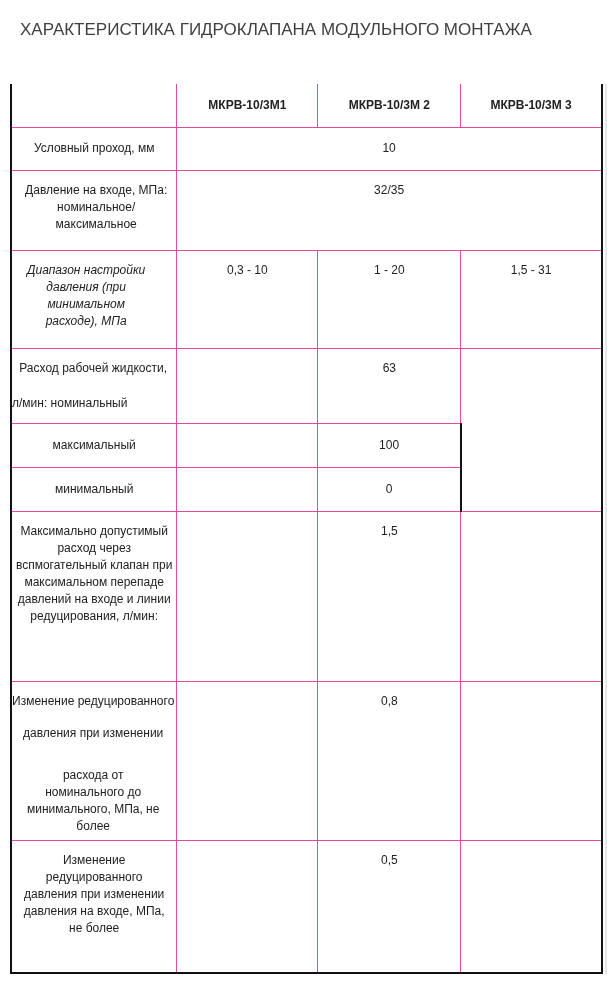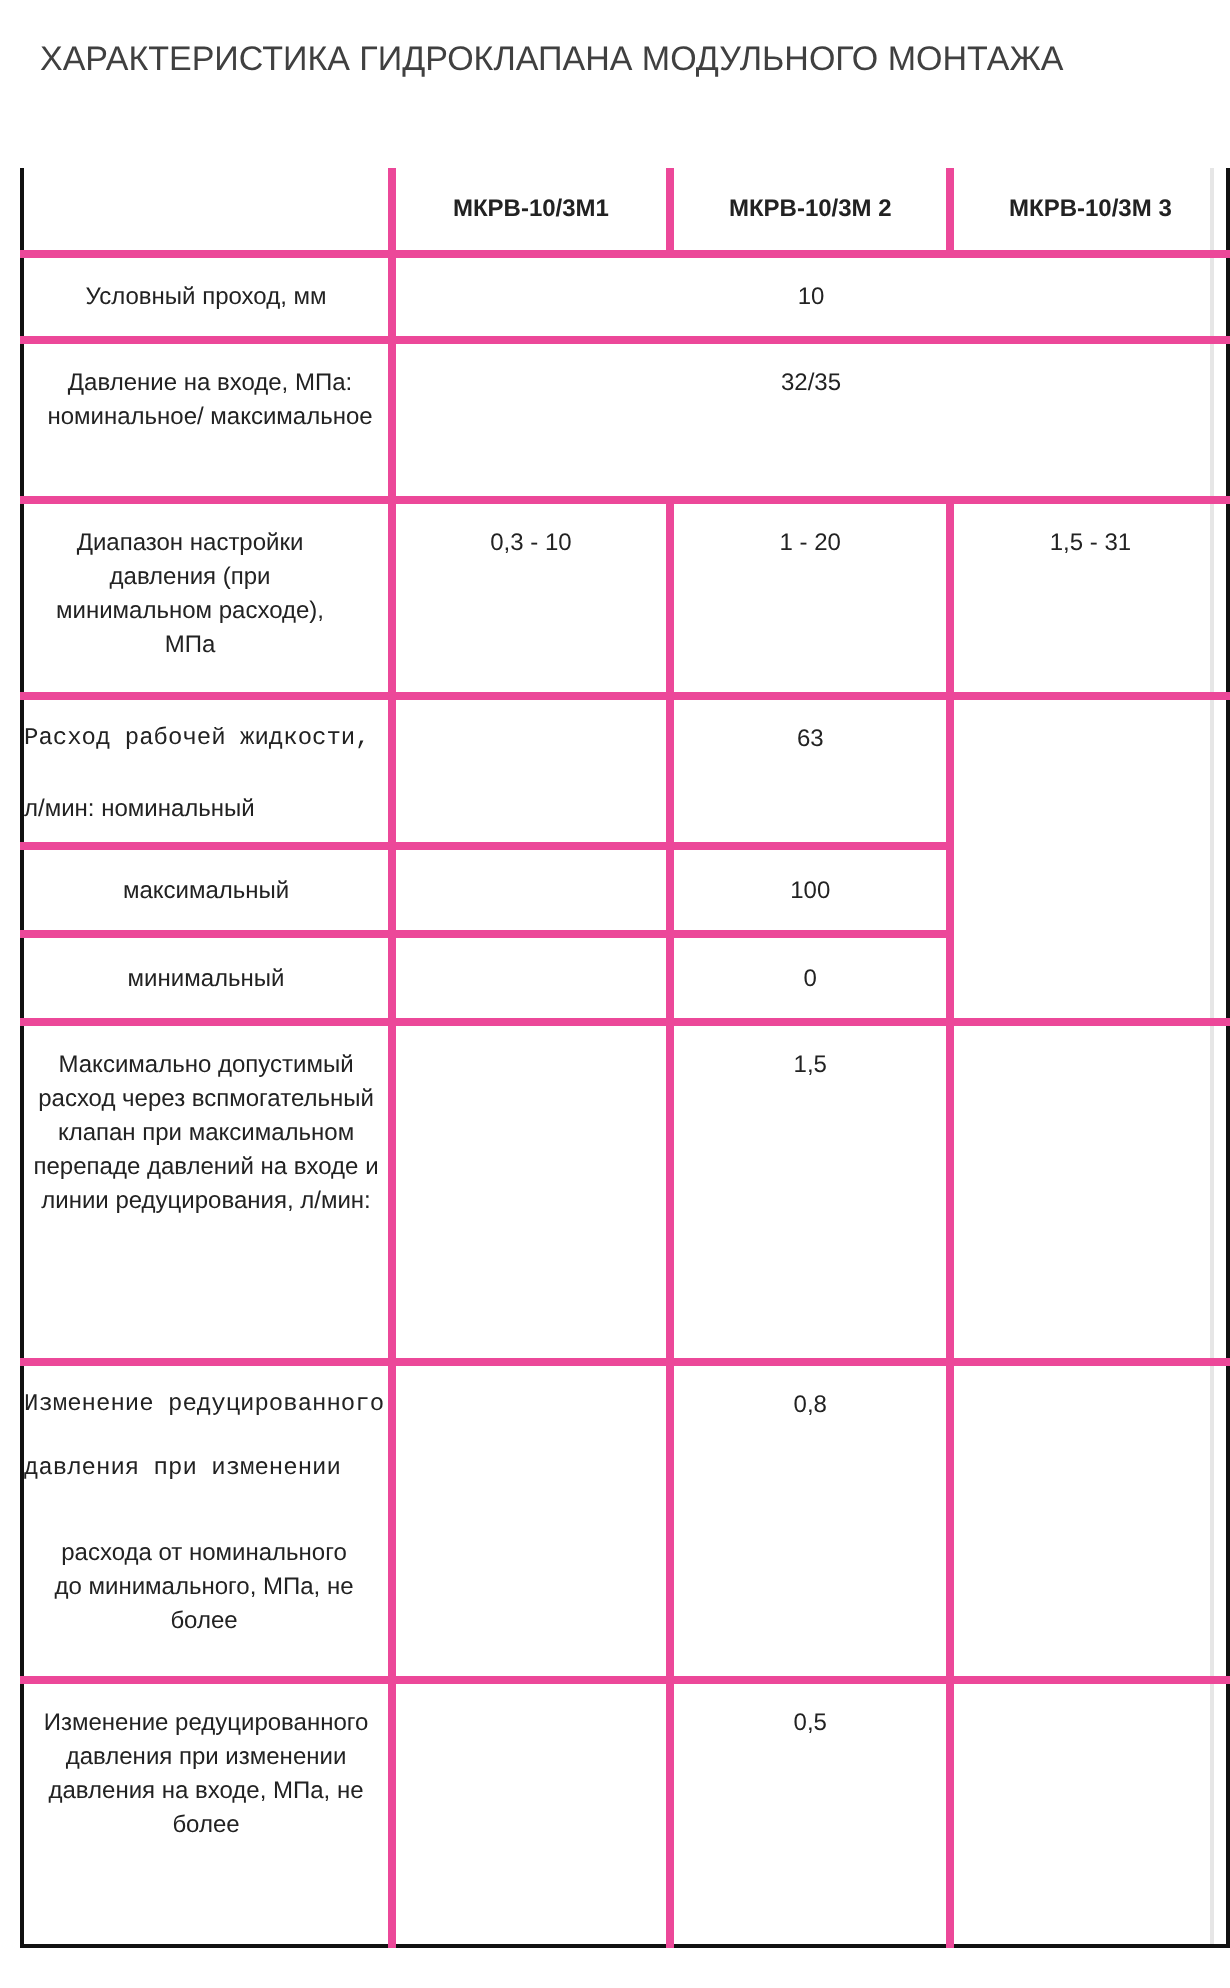--- a/index.html
+++ b/index.html
@@ -3,30 +3,30 @@
 <meta charset="utf-8">
 <style>
   html, body { margin:0; padding:0; background:#ffffff; }
   body { width:615px; height:994px; position:relative; overflow:hidden;
          font-family:"Liberation Sans", sans-serif; color:#222; }
   .title { position:absolute; left:20px; top:20px; font-size:17px; letter-spacing:0;
            color:#404040; white-space:nowrap; font-family:"Liberation Sans", sans-serif; }
   .side-line { position:absolute; left:605px; top:84px; width:2px; height:890px; background:#e6e6e6; }
   table.spec { position:absolute; left:10px; top:84px; border-collapse:collapse;
                table-layout:fixed; font-size:12px; color:#222; }
-  table.spec td { border:4px solid #ec4899; vertical-align:top; text-align:center;
+  table.spec td { border:1px solid #ec4899; vertical-align:top; text-align:center;
                   padding:0 2px; line-height:17px; }
   table.spec tr.head td { border-top:none; vertical-align:middle; font-weight:bold;
                           font-size:12px; color:#222; }
   table.spec tr.head td:first-child { border-left:2px solid #111; }
   table.spec td:first-child { border-left:2px solid #111; }
   table.spec td:last-child { border-right:2px solid #111; }
   table.spec tr:last-child td { border-bottom:2px solid #111; }
   .pad { padding-top:11px !important; }
-  .overflow { white-space:nowrap; text-align:left; overflow:visible; position:relative; z-index:2;font-family:Liberation Mono, monospace; }
+  .overflow { white-space:nowrap; text-align:center; overflow:visible; position:relative; z-index:2; }
 </style>
 </head>
 <body>
 
 <div class="title">ХАРАКТЕРИСТИКА ГИДРОКЛАПАНА МОДУЛЬНОГО МОНТАЖА</div>
 <div class="side-line"></div>
 
 <table class="spec">
   <colgroup>
     <col style="width:143px">
@@ -43,21 +43,21 @@
   </tr>
   <tr style="height:43px">
     <td style="vertical-align:middle; white-space:nowrap;">Условный проход, мм</td>
     <td colspan="3" style="vertical-align:middle;">10</td>
   </tr>
   <tr style="height:80px">
     <td class="pad" style="padding-left:8px;padding-right:4px;">Давление на входе, МПа: номинальное/ максимальное</td>
     <td colspan="3" class="pad">32/35</td>
   </tr>
   <tr style="height:98px">
-    <td class="pad" style="padding-left:8px;padding-right:24px;">Диапазон настройки давления (при минимальном расходе), МПа</td>
+    <td class="pad" style="padding-left:8px;padding-right:24px;font-style:italic;">Диапазон настройки давления (при минимальном расходе), МПа</td>
     <td class="pad">0,3 - 10</td>
     <td class="pad">1 - 20</td>
     <td class="pad">1,5 - 31</td>
   </tr>
   <tr style="height:75px">
     <td class="pad" style="text-align:left;padding-left:0;">
       <div class="overflow" style="line-height:17px;">Расход рабочей жидкости,</div>
       <div style="text-align:left;margin-top:18px;line-height:17px;">л/мин: номинальный</div>
     </td>
     <td></td>

